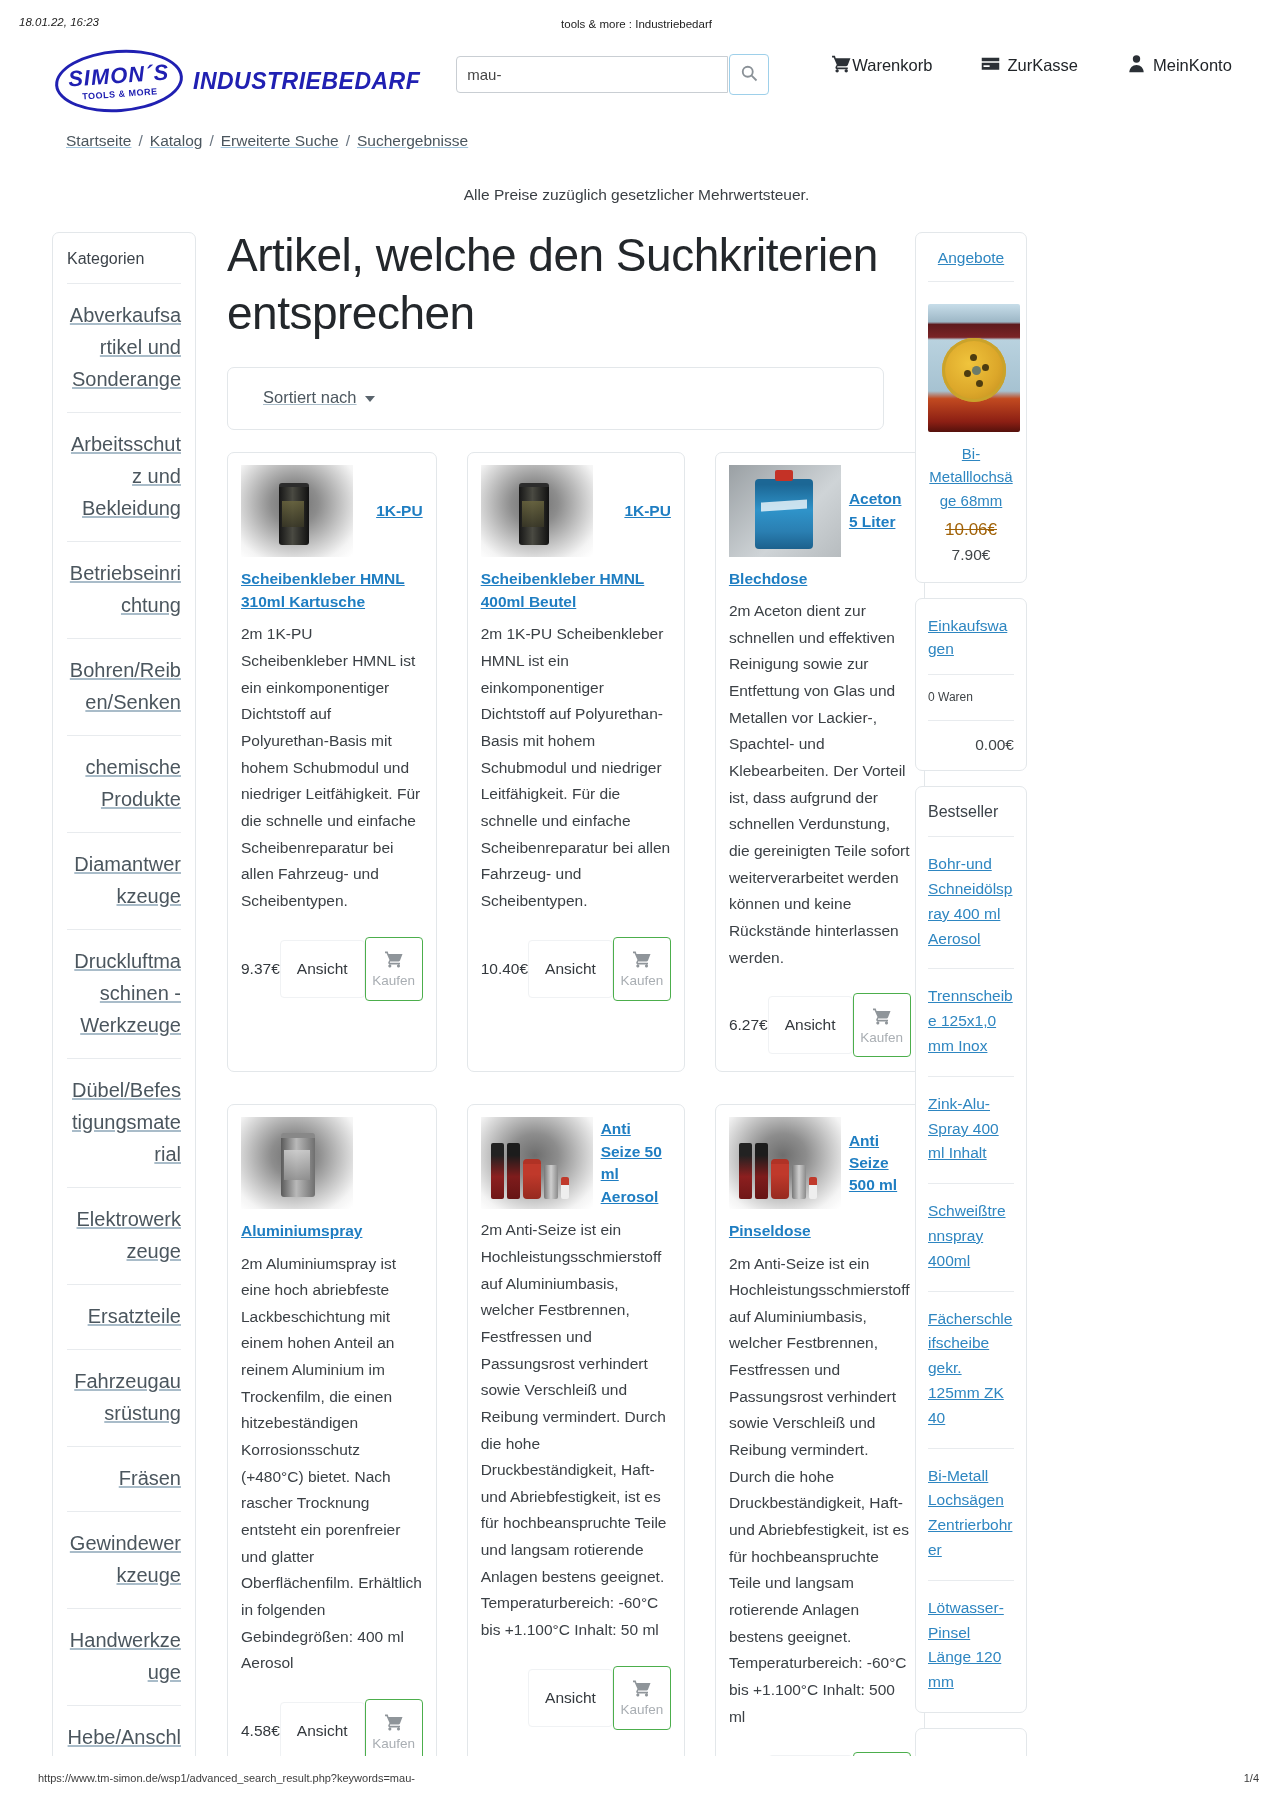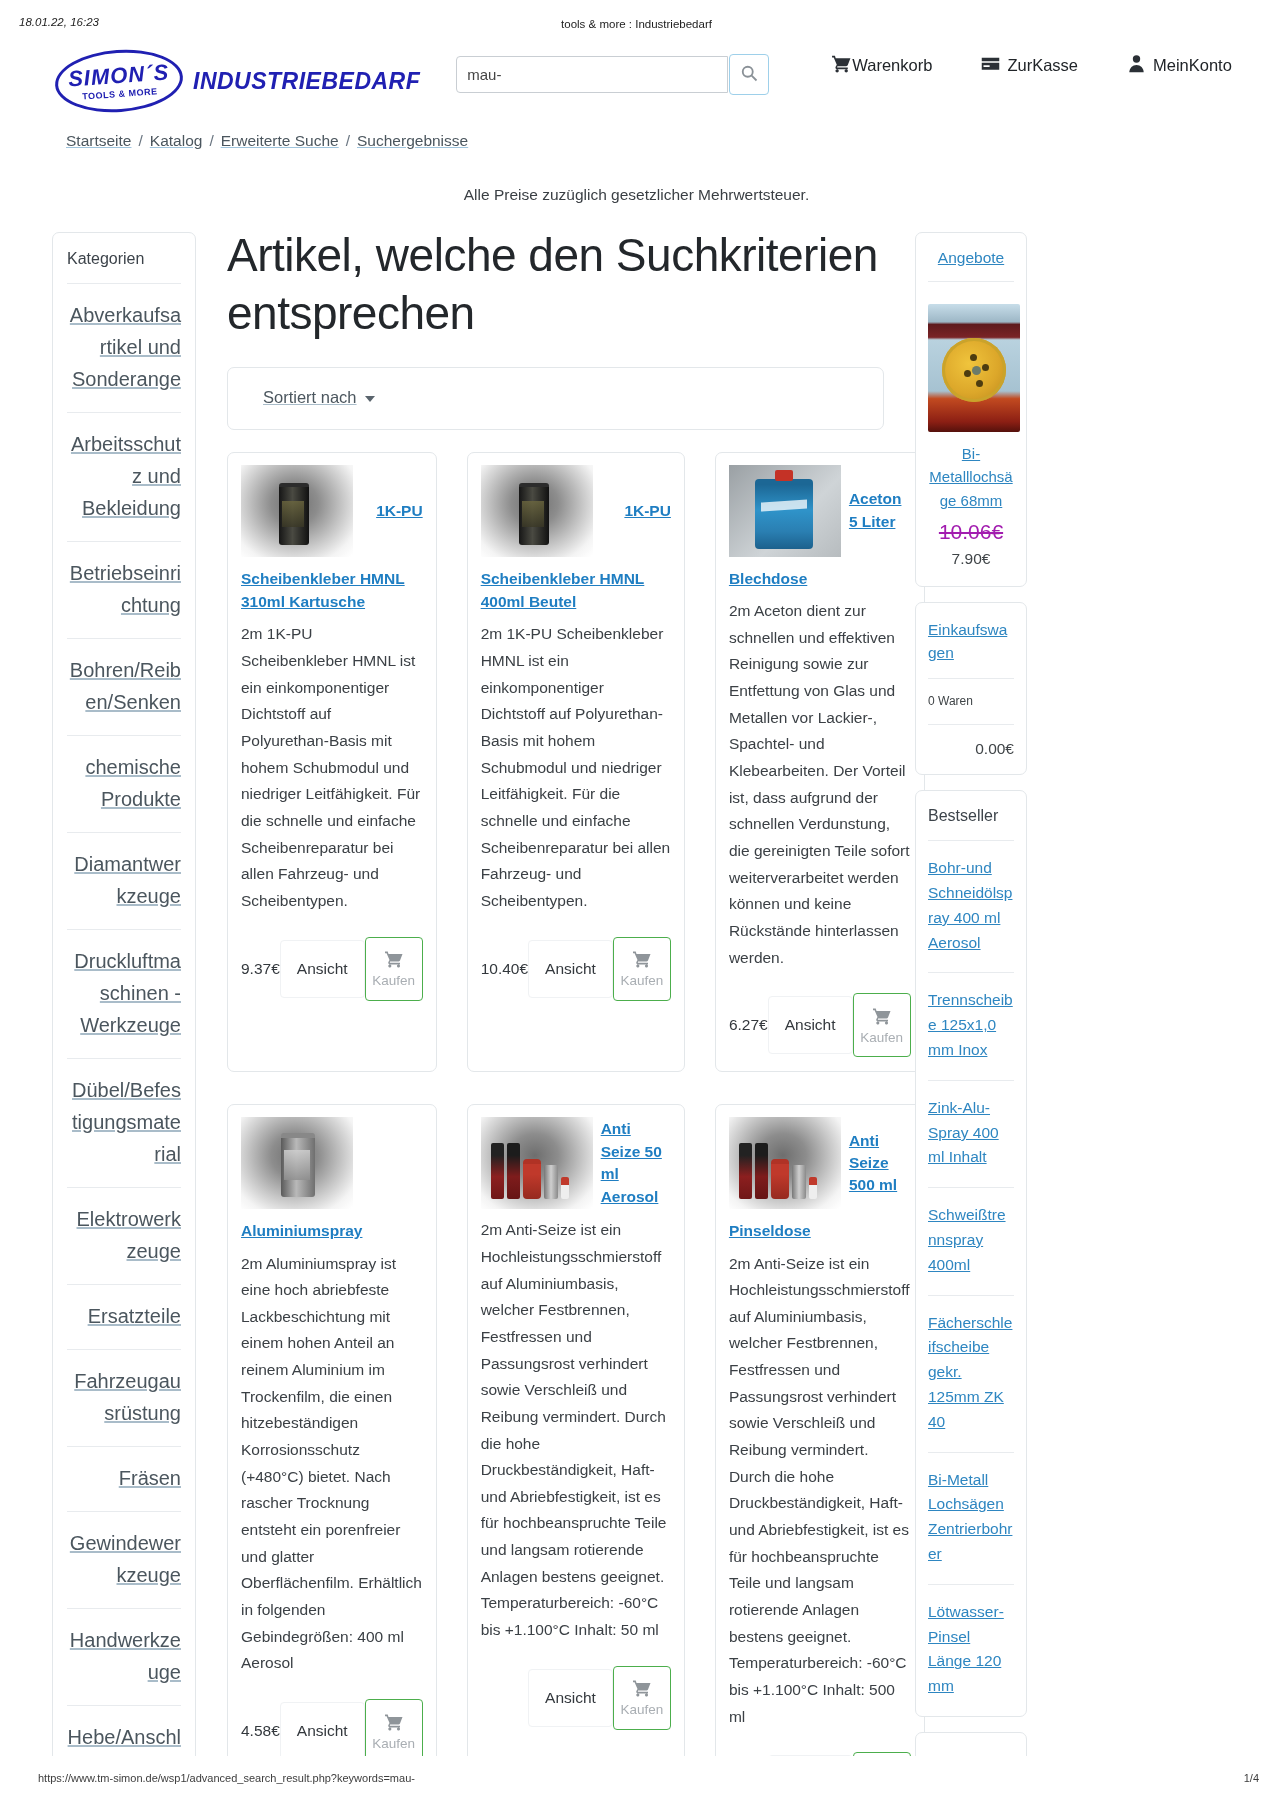--- a/index.html
+++ b/index.html
@@ -103,21 +103,21 @@
   .rail .box { padding:0 12px; }
   .rail a { color:#2e86c1; text-decoration:underline; cursor:pointer; }
   .offers-head { display:block; text-align:center; font-size:15.5px; padding:16px 0 14px; border-bottom:1px solid #e8ebee; }
   .offer-img { width:92px; height:128px; margin:22px auto 10px; position:relative; border-radius:2px;
                background:linear-gradient(180deg,#c7dde9 0%,#9db7c6 14%,#5e1a1d 16%,#7a2326 26%,#b9d2df 28%,#a6c2d1 68%,#c24a20 74%,#8c1f14 92%,#55110c); }
   .offer-img .ring { position:absolute; left:14px; top:34px; width:64px; height:64px; border-radius:50%;
                      background:radial-gradient(circle at 42% 40%, #f0c43c 0%, #dca72a 55%, #b9861c 100%);
                      box-shadow:inset 0 0 0 3px #caa32b; }
   .offer-img .ring i { position:absolute; width:7px; height:7px; border-radius:50%; background:#4d3c10; }
   .offer-link { display:block; text-align:center; font-size:15px; line-height:1.55; overflow-wrap:anywhere; }
-  .old-price { display:block; text-align:center; font-size:21px; color:#a21caf; text-decoration:line-through; margin-top:8px; }
+  .old-price { display:block; text-align:center; font-size:17px; color:#a16207; text-decoration:line-through; margin-top:8px; }
   .new-price { display:block; text-align:center; font-size:15.5px; color:#3f4447; margin:6px 0 18px; }
 
   .cartbox-head { display:block; font-size:15.5px; line-height:1.5; padding:15px 0 14px; border-bottom:1px solid #e8ebee; overflow-wrap:anywhere; }
   .cartbox-row { font-size:12px; color:#3f4447; padding:15px 0 16px; border-bottom:1px solid #e8ebee; }
   .cartbox-total { font-size:15.5px; color:#3f4447; padding:15px 0 16px; text-align:right; }
 
   .bs-head { font-size:16px; color:#3c434a; padding:16px 0 15px; border-bottom:1px solid #e8ebee; }
   .bs-item { display:block; font-size:15.5px; line-height:1.6; padding:15px 0 17px; border-bottom:1px solid #e8ebee; overflow-wrap:anywhere; }
   .bs-item:last-child { border-bottom:none; }
   .stub { height:44px; }

